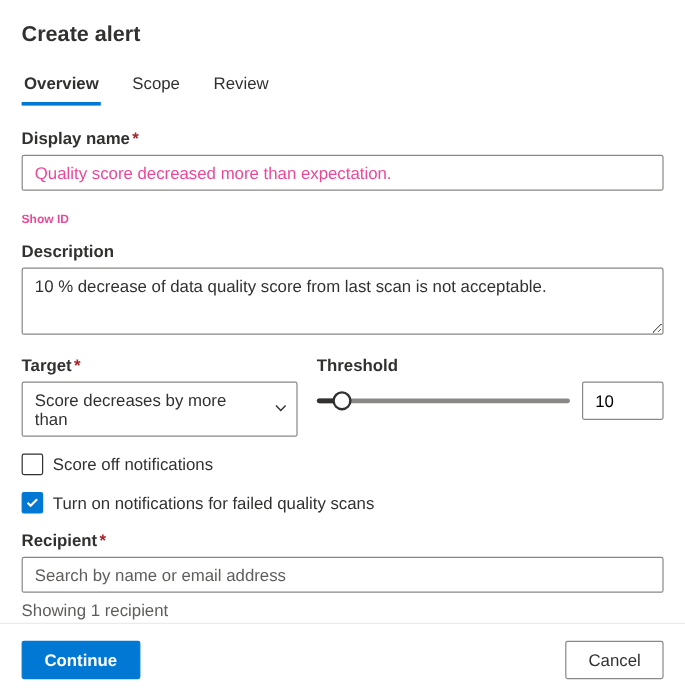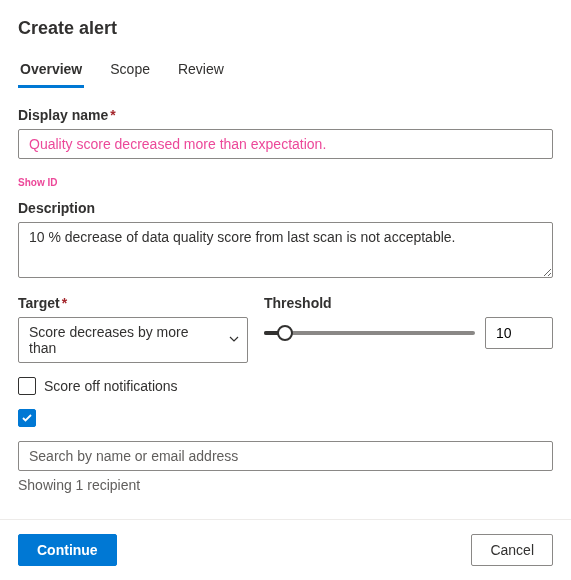--- a/index.html
+++ b/index.html
@@ -287,23 +287,27 @@
   </div>
   <span>Score off notifications</span>
 </div>
 
 <div class="checkbox-row">
   <div class="checkbox checked">
     <svg width="12" height="12" viewBox="0 0 12 12">
         <path d="M2 6l2.5 2.5L10 3" stroke="#fff" stroke-width="1.8" fill="none"></path>
       </svg>
   </div>
+  <span>Turn on notifications for failed quality scans</span>
 </div>
 
 <div class="field-group">
+  <label class="field-label">
+    <span>Recipient</span><span class="req">*</span>
+  </label>
   <input type="text" class="text-input" placeholder="Search by name or email address" style="">
   <div class="recipient-status">Showing 1 recipient</div>
 </div>
 
 <div class="footer">
   <button class="btn btn-primary">Continue</button>
   <button class="btn btn-secondary">Cancel</button>
 </div>
 
 

